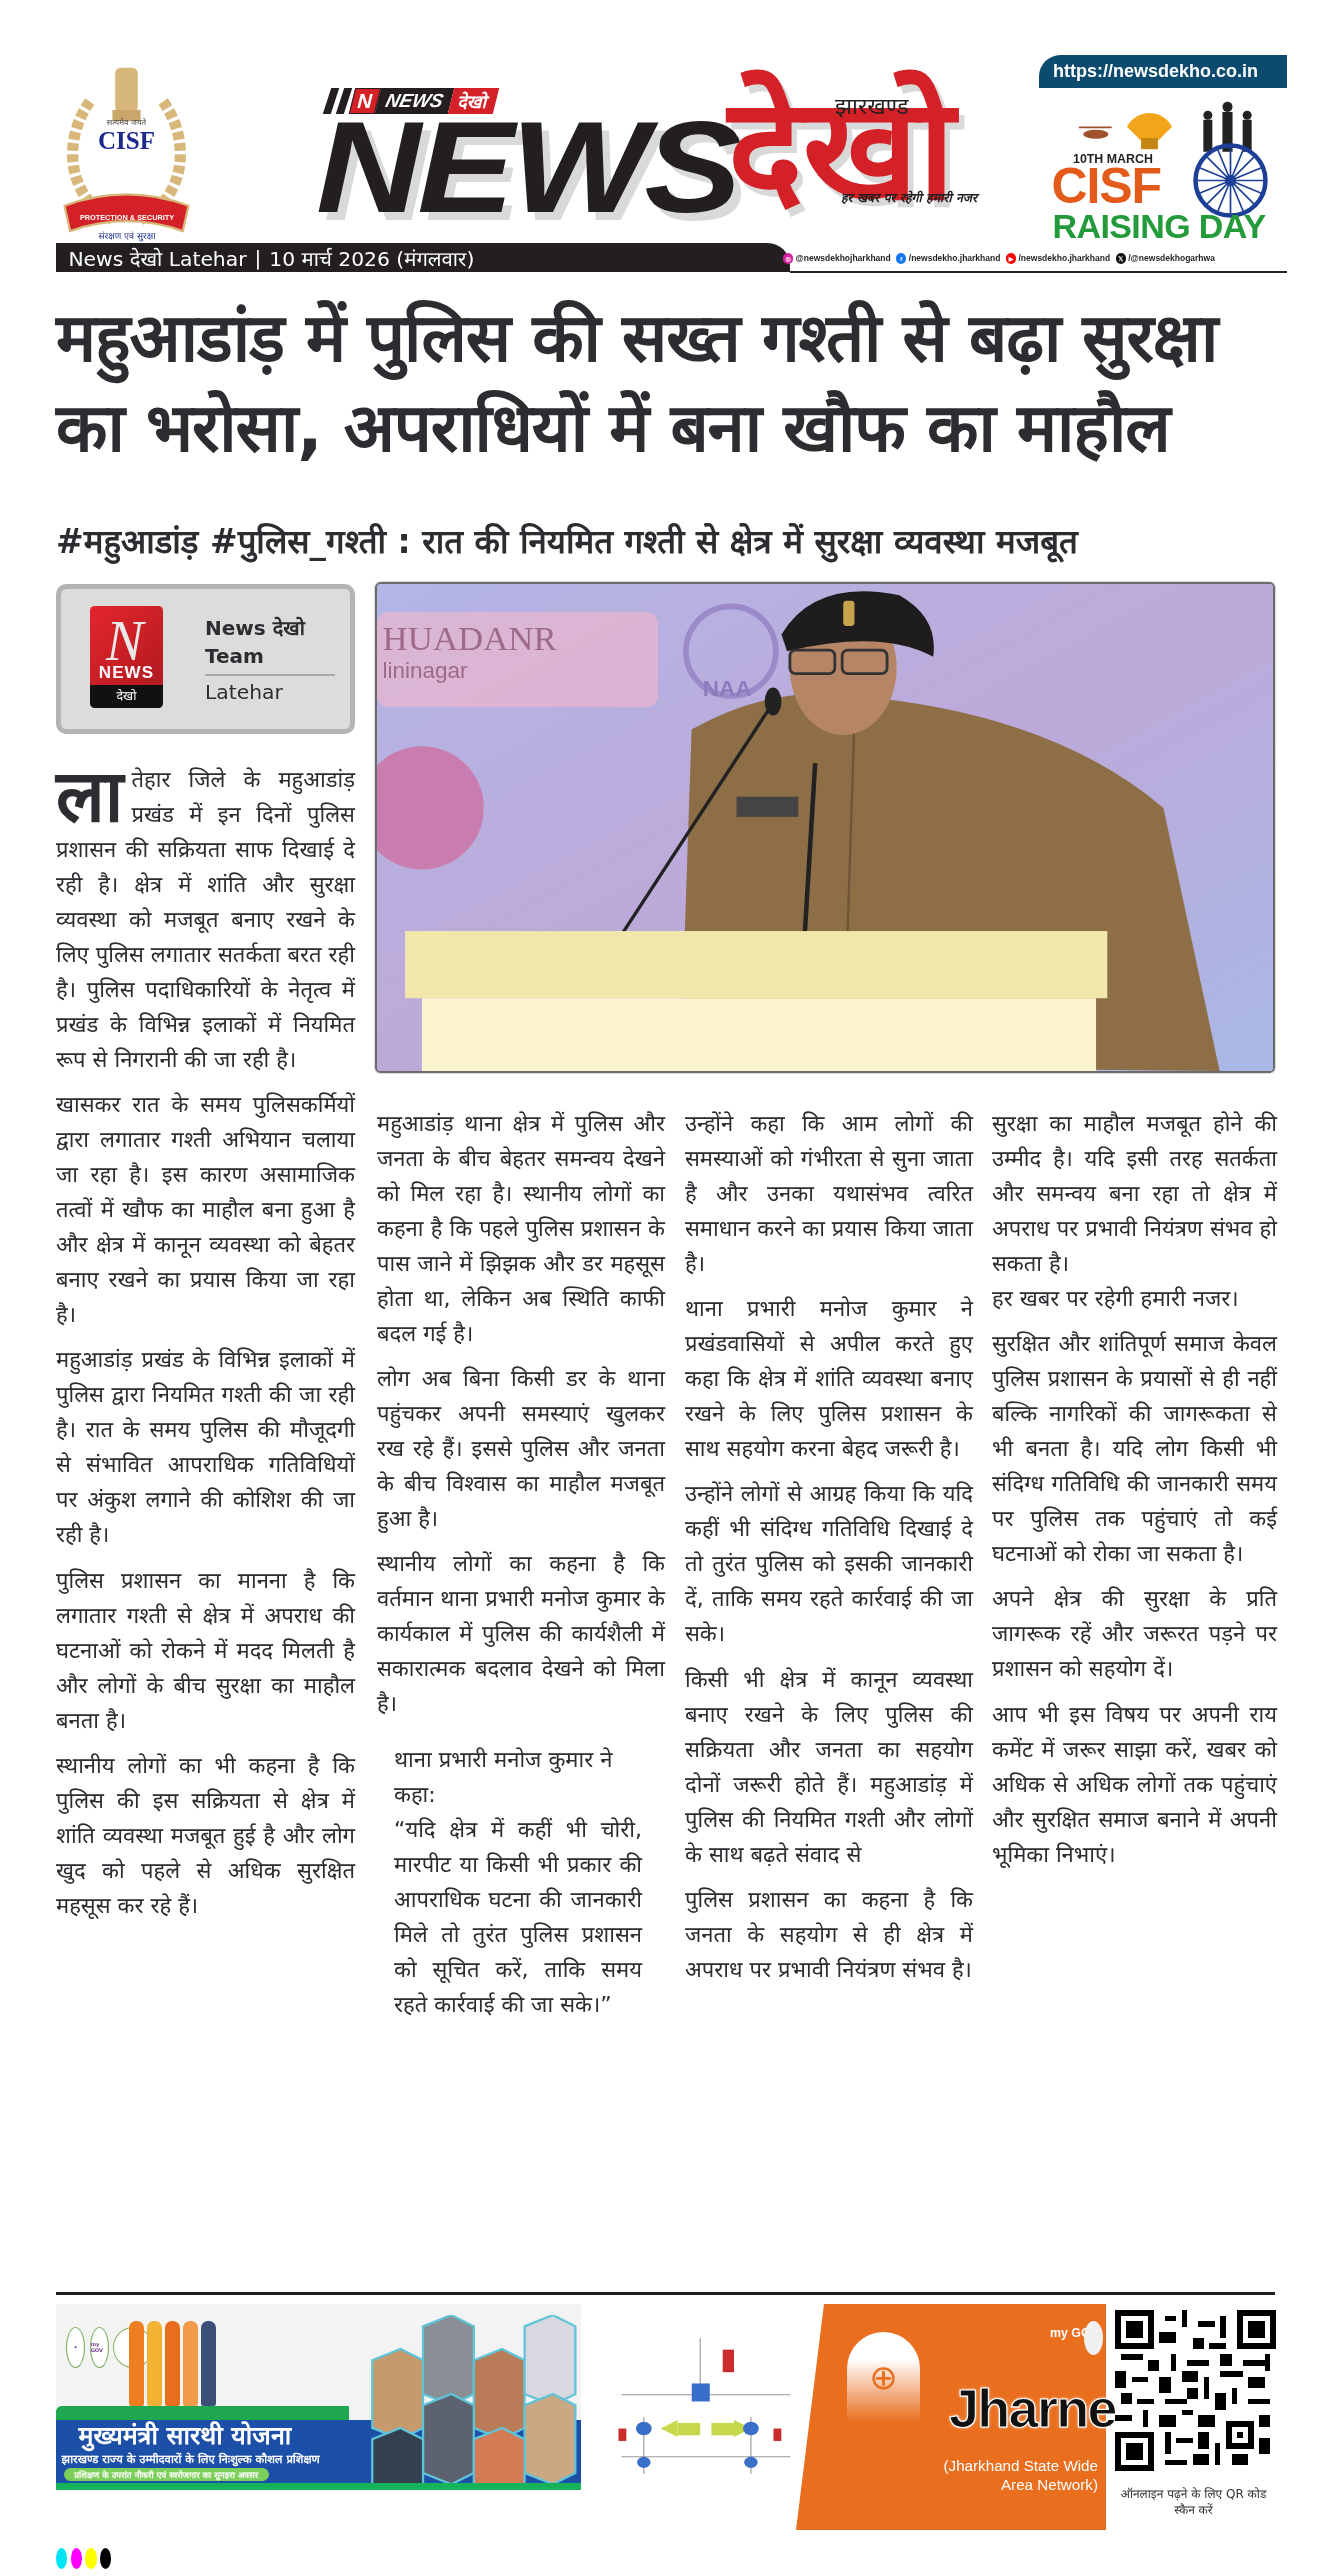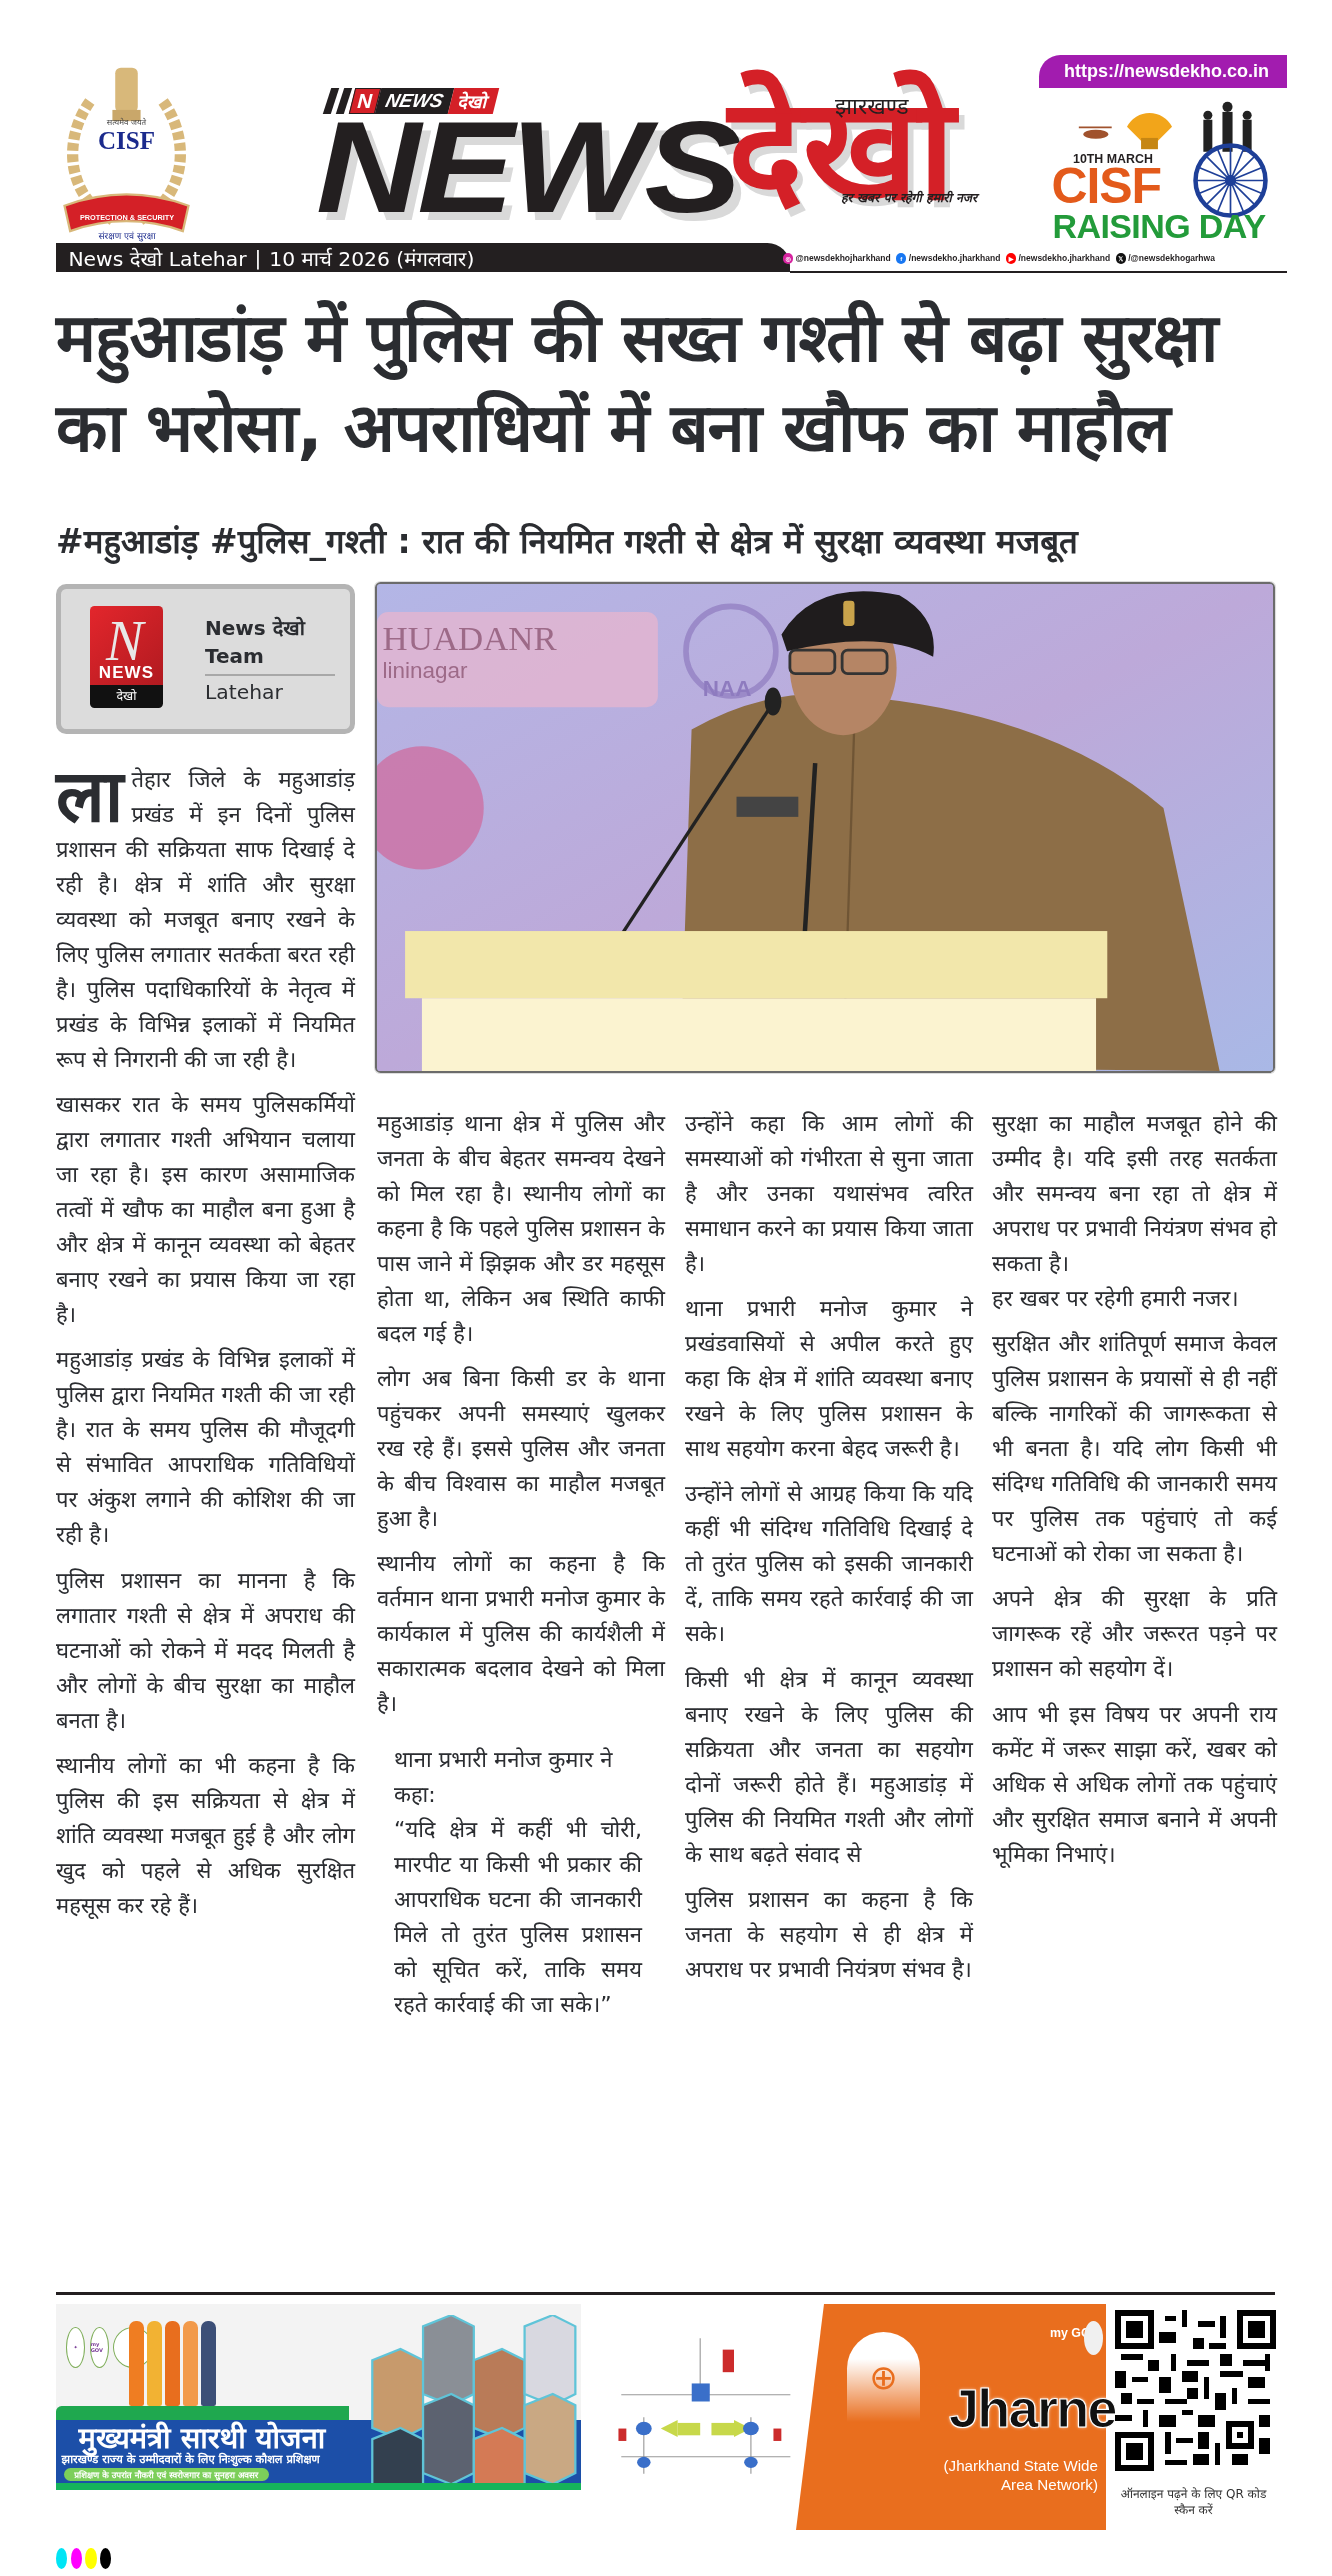--- a/index.html
+++ b/index.html
@@ -4,23 +4,23 @@
 <style>
   * { box-sizing: border-box; margin: 0; padding: 0; }
   html, body { width: 1332px; height: 2576px; background: #ffffff; overflow: hidden; }
   body { font-family: "DejaVu Sans", "Liberation Sans", sans-serif; color: #2b2d31; position: relative; }
 
   
   .masthead { position: absolute; left: 0; top: 0; width: 1332px; height: 277px; }
   .cisf-emblem { position: absolute; left: 56px; top: 62px; width: 141px; height: 186px; }
   .cisf-emblem svg { width: 100%; height: 100%; }
 
-  .url-pill { position: absolute; left: 1039px; top: 55px; width: 248px; height: 33px; background: #a21caf;
+  .url-pill { position: absolute; left: 1039px; top: 55px; width: 248px; height: 33px; background: #0c4a6e;
     border-radius: 21.4px 0 0 0; color: #fff; font-family: "Liberation Sans", sans-serif; font-weight: bold;
-    font-size: 18px; display: flex; align-items: center; justify-content: flex-end; padding-right: 18px; }
+    font-size: 18px; display: flex; align-items: center; justify-content: flex-end; padding-right: 29px; }
 
   .brand-strip { position: absolute; left: 327px; top: 87px; height: 27px; display: flex; align-items: center; }
   .brand-slash { width: 8px; height: 26px; background: #231f20; transform: skewX(-18deg); margin-right: 4.5px; }
   .brand-n { width: 26px; height: 26px; background: #d42027; color: #fff; font-weight: bold; font-size: 20.3px;
     display: flex; align-items: center; justify-content: center; transform: skewX(-14deg); border: 1.7px solid #231f20; font-family: "Liberation Sans", sans-serif; }
   .brand-news { background: #231f20; color: #fff; font-style: italic; font-weight: bold; font-size: 19px; height: 26px;
     padding: 0 8px; display: flex; align-items: center; transform: skewX(-14deg); font-family: "Liberation Sans", sans-serif; }
   .brand-dekho { background: #d42027; color: #fff; font-weight: bold; font-size: 18px; height: 26px; padding: 0 8px;
     display: flex; align-items: center; transform: skewX(-14deg); }
 
@@ -85,21 +85,21 @@
   .quote-block { margin: 20.3px 0 0 17px; width: 248px; }
   .no-gap { margin-bottom: 0 !important; }
 
   
   .footer-rule { position: absolute; left: 56px; top: 2292px; width: 1219px; height: 2.8px; background: #231f20; }
 
   .ad-sarthi { position: absolute; left: 56px; top: 2304px; width: 525px; height: 186px; overflow: hidden; background: #f3f3f3; }
   .ad-sarthi .green { position: absolute; left: 0; top: 102px; width: 293px; height: 17px; background: #1fa84f; border-radius: 5.6px 0 0 0; }
   .ad-sarthi .blue { position: absolute; left: 0; top: 116px; width: 525px; height: 71px; background: #1c4fa8; }
   .ad-sarthi .bottom-green { position: absolute; left: 0; top: 179px; width: 525px; height: 6.8px; background: #16b35b; }
-  .ad-sarthi .title { position: absolute; left: 22.6px; top: 113px; font-weight: bold; font-size: 29px; color: #fff; }
+  .ad-sarthi .title { position: absolute; left: 22.6px; top: 113px; font-weight: bold; font-size: 25px; color: #fff; }
   .ad-sarthi .sub { position: absolute; left: 5.6px; top: 147px; font-weight: bold; font-size: 11.3px; color: #fff; white-space: nowrap; }
   .ad-sarthi .cta { position: absolute; left: 8px; top: 164px; padding: 1.1px 10.2px; background: #7ccf5a; border-radius: 8px; color: #fff;
     font-size: 8.5px; font-weight: bold; white-space: nowrap; }
   .ad-sarthi .logos { position: absolute; left: 10.2px; top: 22.6px; display: flex; gap: 4.5px; }
   .ad-sarthi .logo-circ { width: 19px; height: 41px; border-radius: 50%; background: #fff; border: 1.1px solid #7fae5a; font-size: 5.1px;
     display: flex; align-items: center; justify-content: center; color: #7b3f98; font-weight: bold; }
   .ad-sarthi .workers { position: absolute; left: 73px; top: 17px; display: flex; gap: 3.4px; }
   .ad-sarthi .worker { width: 14.7px; height: 85px; border-radius: 6.8px 6.8px 2.3px 2.3px; }
   .ad-sarthi .hexes { position: absolute; left: 305px; top: 11.3px; width: 220px; height: 175px; }
 

